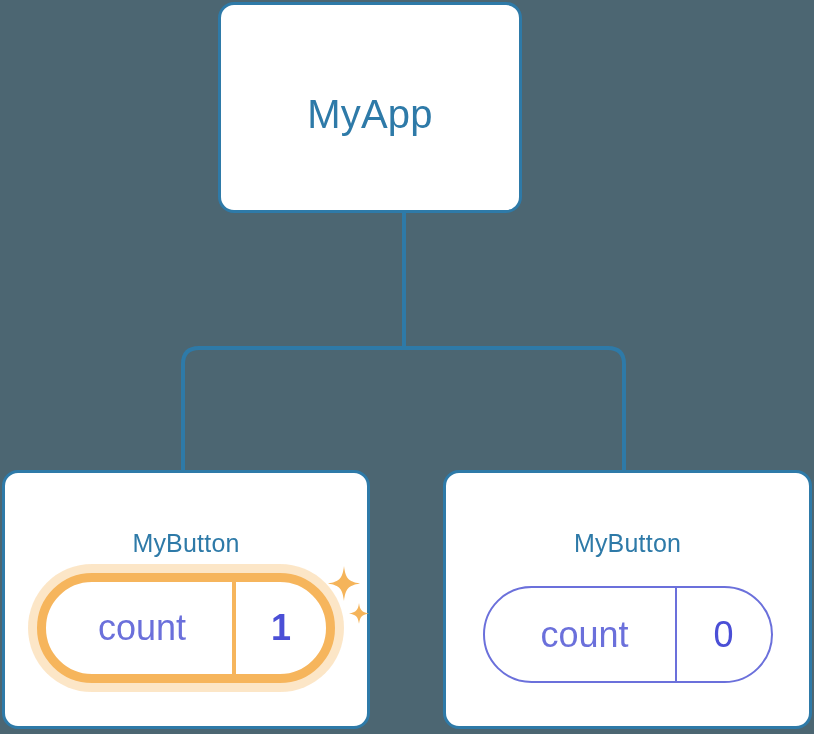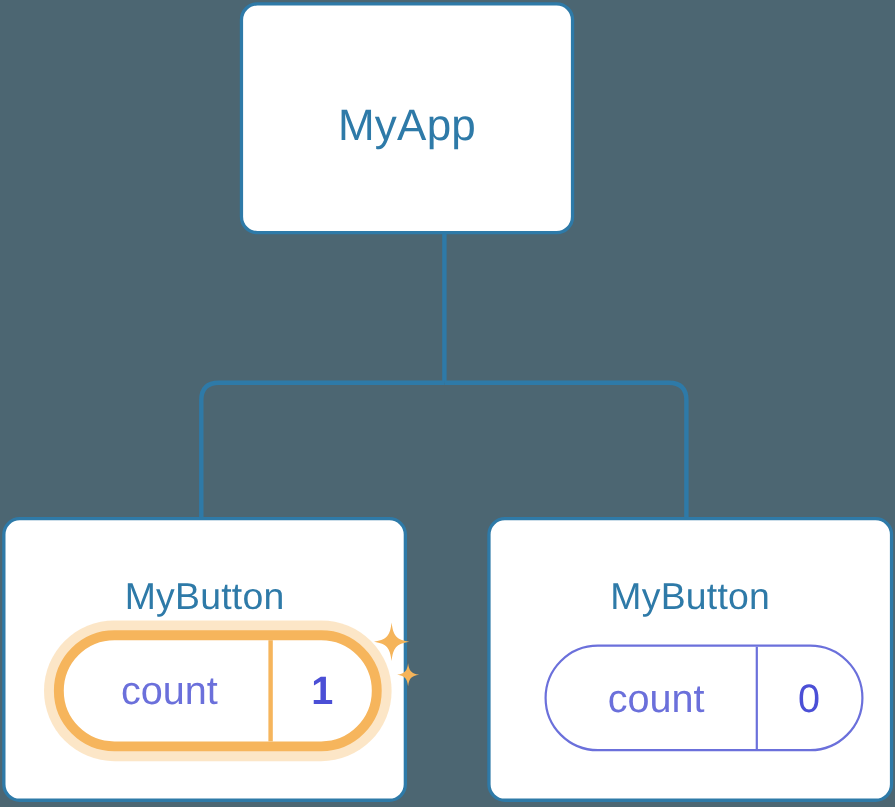--- a/index.html
+++ b/index.html
@@ -63,27 +63,27 @@
     letter-spacing: 0.2px;
     white-space: nowrap;
   }
   #app-title {
     top: 84px;
     font-size: 40px;
     line-height: 50px;
   }
   .btn-title {
     top: 48px;
-    font-size: 34px;
+    font-size: 25px;
     line-height: 44px;
   }
   
   .pill-wrap {
     position: absolute;
-    left: 12px;
+    left: 0;
     width: 100%;
     display: flex;
     justify-content: center;
     text-align: center;
   }
   #pill-wrap-left { top: 100px; }
   #pill-wrap-right { top: 113px; }
 
   .pill {
     position: relative;

